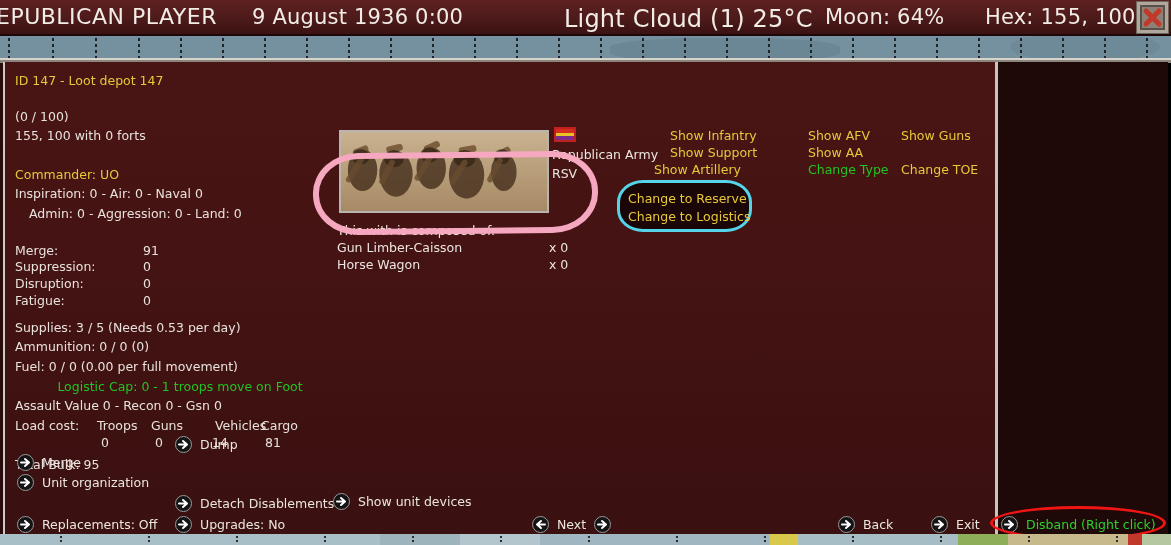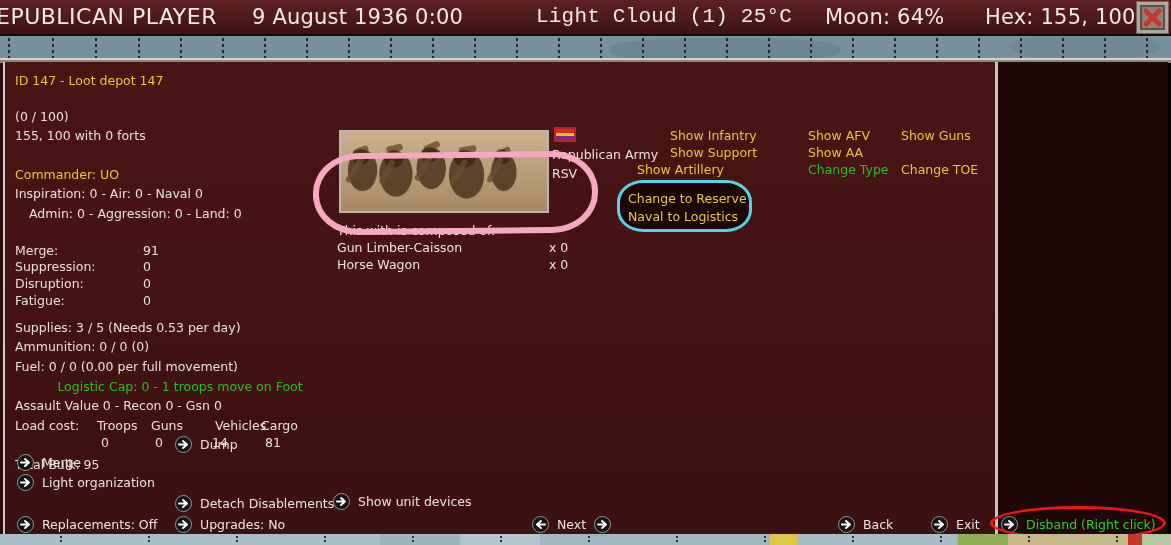--- a/index.html
+++ b/index.html
@@ -25,21 +25,21 @@
     color: #f2ece6;
     font-size: 20px;
     letter-spacing: 0.2px;
     white-space: nowrap;
   }
   .hdr-title {
     position: absolute; left: -4px; top: 4px;
     font-size: 22px; font-weight: 400; letter-spacing: .5px;
   }
   .hdr-date   { position: absolute; left: 252px; top: 5px; font-size: 21px; }
-  .hdr-weather{ position: absolute; left: 536px; top: 5px; font-size: 21px; font-family: Liberation Mono, monospace; }
+  .hdr-weather{ position: absolute; left: 564px; top: 5px; font-size: 24px; }
   .hdr-moon   { position: absolute; left: 825px; top: 5px; font-size: 21px; }
   .hdr-hex    { position: absolute; left: 985px; top: 5px; font-size: 21px; }
 
   .close-btn {
     position: absolute; right: 2px; top: 1px;
     width: 33px; height: 33px;
     background: #b0a89c;
     border: 1px solid #6d655c;
     display: flex; align-items: center; justify-content: center;
   }
@@ -343,32 +343,32 @@
         <span class="cqty">x 0</span>
       </div>
     </div>
 
     <div class="flag"></div>
     <div class="army-name">Republican Army</div>
     <div class="army-abbr">RSV</div>
 
     <div class="menu-item" style="left:665px; top:66px">Show Infantry</div>
     <div class="menu-item" style="left:665px; top:83px">Show Support</div>
-    <div class="menu-item" style="left:632px; top:100px">Show Artillery</div>
+    <div class="menu-item" style="left:649px; top:100px">Show Artillery</div>
 
     <div class="menu-item" style="left:803px; top:66px">Show AFV</div>
     <div class="menu-item" style="left:803px; top:83px">Show AA</div>
     <div class="menu-item g" style="left:803px; top:100px; color:#22c322">Change Type</div>
 
     <div class="menu-item" style="left:896px; top:66px">Show Guns</div>
     <div class="menu-item" style="left:896px; top:100px">Change TOE</div>
 
     <div class="cyan-box"></div>
     <div class="cyan-opt" style="left:623px; top:129px">Change to Reserve</div>
-    <div class="cyan-opt" style="left:623px; top:147px">Naval to Logistics</div>
+    <div class="cyan-opt" style="left:623px; top:147px">Change to Logistics</div>
 
     <div class="act" style="left:170px; top:374px">
       <span class="arrow-ico">
         <svg width="17" height="17" viewBox="0 0 17 17">
             <circle cx="8.5" cy="8.5" r="8" fill="#141414" stroke="#9a9a9a"></circle>
             <path d="M4 8.5h6M8 5l4 3.5L8 12" stroke="#fff" stroke-width="2" fill="none" stroke-linecap="round" stroke-linejoin="round"></path>
           </svg>
       </span>
       <span>Dump</span>
     </div>
@@ -383,21 +383,21 @@
       <span>Merge</span>
     </div>
 
     <div class="act" style="left:12px; top:412px">
       <span class="arrow-ico">
         <svg width="17" height="17" viewBox="0 0 17 17">
             <circle cx="8.5" cy="8.5" r="8" fill="#141414" stroke="#9a9a9a"></circle>
             <path d="M4 8.5h6M8 5l4 3.5L8 12" stroke="#fff" stroke-width="2" fill="none" stroke-linecap="round" stroke-linejoin="round"></path>
           </svg>
       </span>
-      <span>Light organization</span>
+      <span>Unit organization</span>
     </div>
 
     <div class="act" style="left:170px; top:433px">
       <span class="arrow-ico">
         <svg width="17" height="17" viewBox="0 0 17 17">
             <circle cx="8.5" cy="8.5" r="8" fill="#141414" stroke="#9a9a9a"></circle>
             <path d="M4 8.5h6M8 5l4 3.5L8 12" stroke="#fff" stroke-width="2" fill="none" stroke-linecap="round" stroke-linejoin="round"></path>
           </svg>
       </span>
       <span>Detach Disablements</span>

